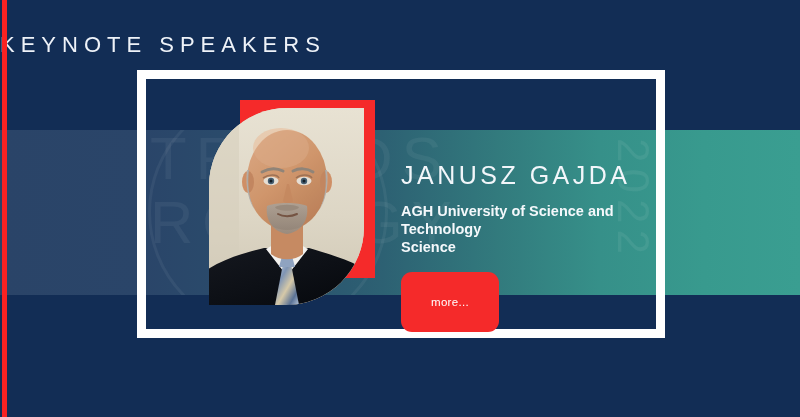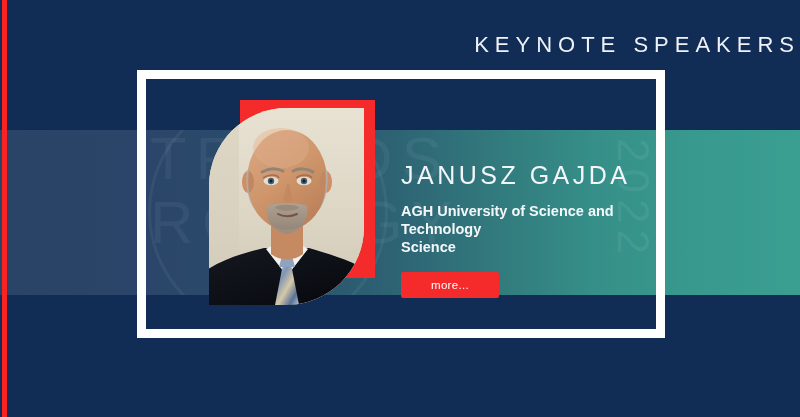--- a/index.html
+++ b/index.html
@@ -88,21 +88,21 @@
     width:528px; height:268px;
     border:9px solid #ffffff;
     z-index:4;
   }
 
   
   .title {
     position:absolute;
     left:0; top:32px;
     width:800px;
-    text-align:right;
+    text-align:left;
     color:#eef2f8;
     font-size:22px;
     font-weight:300;
     letter-spacing:6px;
     z-index:6;
   }
 
   
   .photo-accent {
     position:absolute;
@@ -143,26 +143,26 @@
     margin-top:12px;
     color:#f4f8fb;
     font-size:14.5px;
     font-weight:700;
     line-height:18px;
     max-width:256px;
   }
   .more-btn {
     display:inline-block;
     margin-top:16px;
-    padding:7px 30px;
+    padding:24px 30px;
     background:#f52a2a;
     color:#ffffff;
     font-size:11.5px;
     border:none;
-    border-radius:2px;
+    border-radius:11px;
     letter-spacing:0.3px;
     cursor:pointer;
     font-family:"Liberation Sans", sans-serif;
   }
 </style>
 </head>
 <body>
 
 <div id="slide">
 

